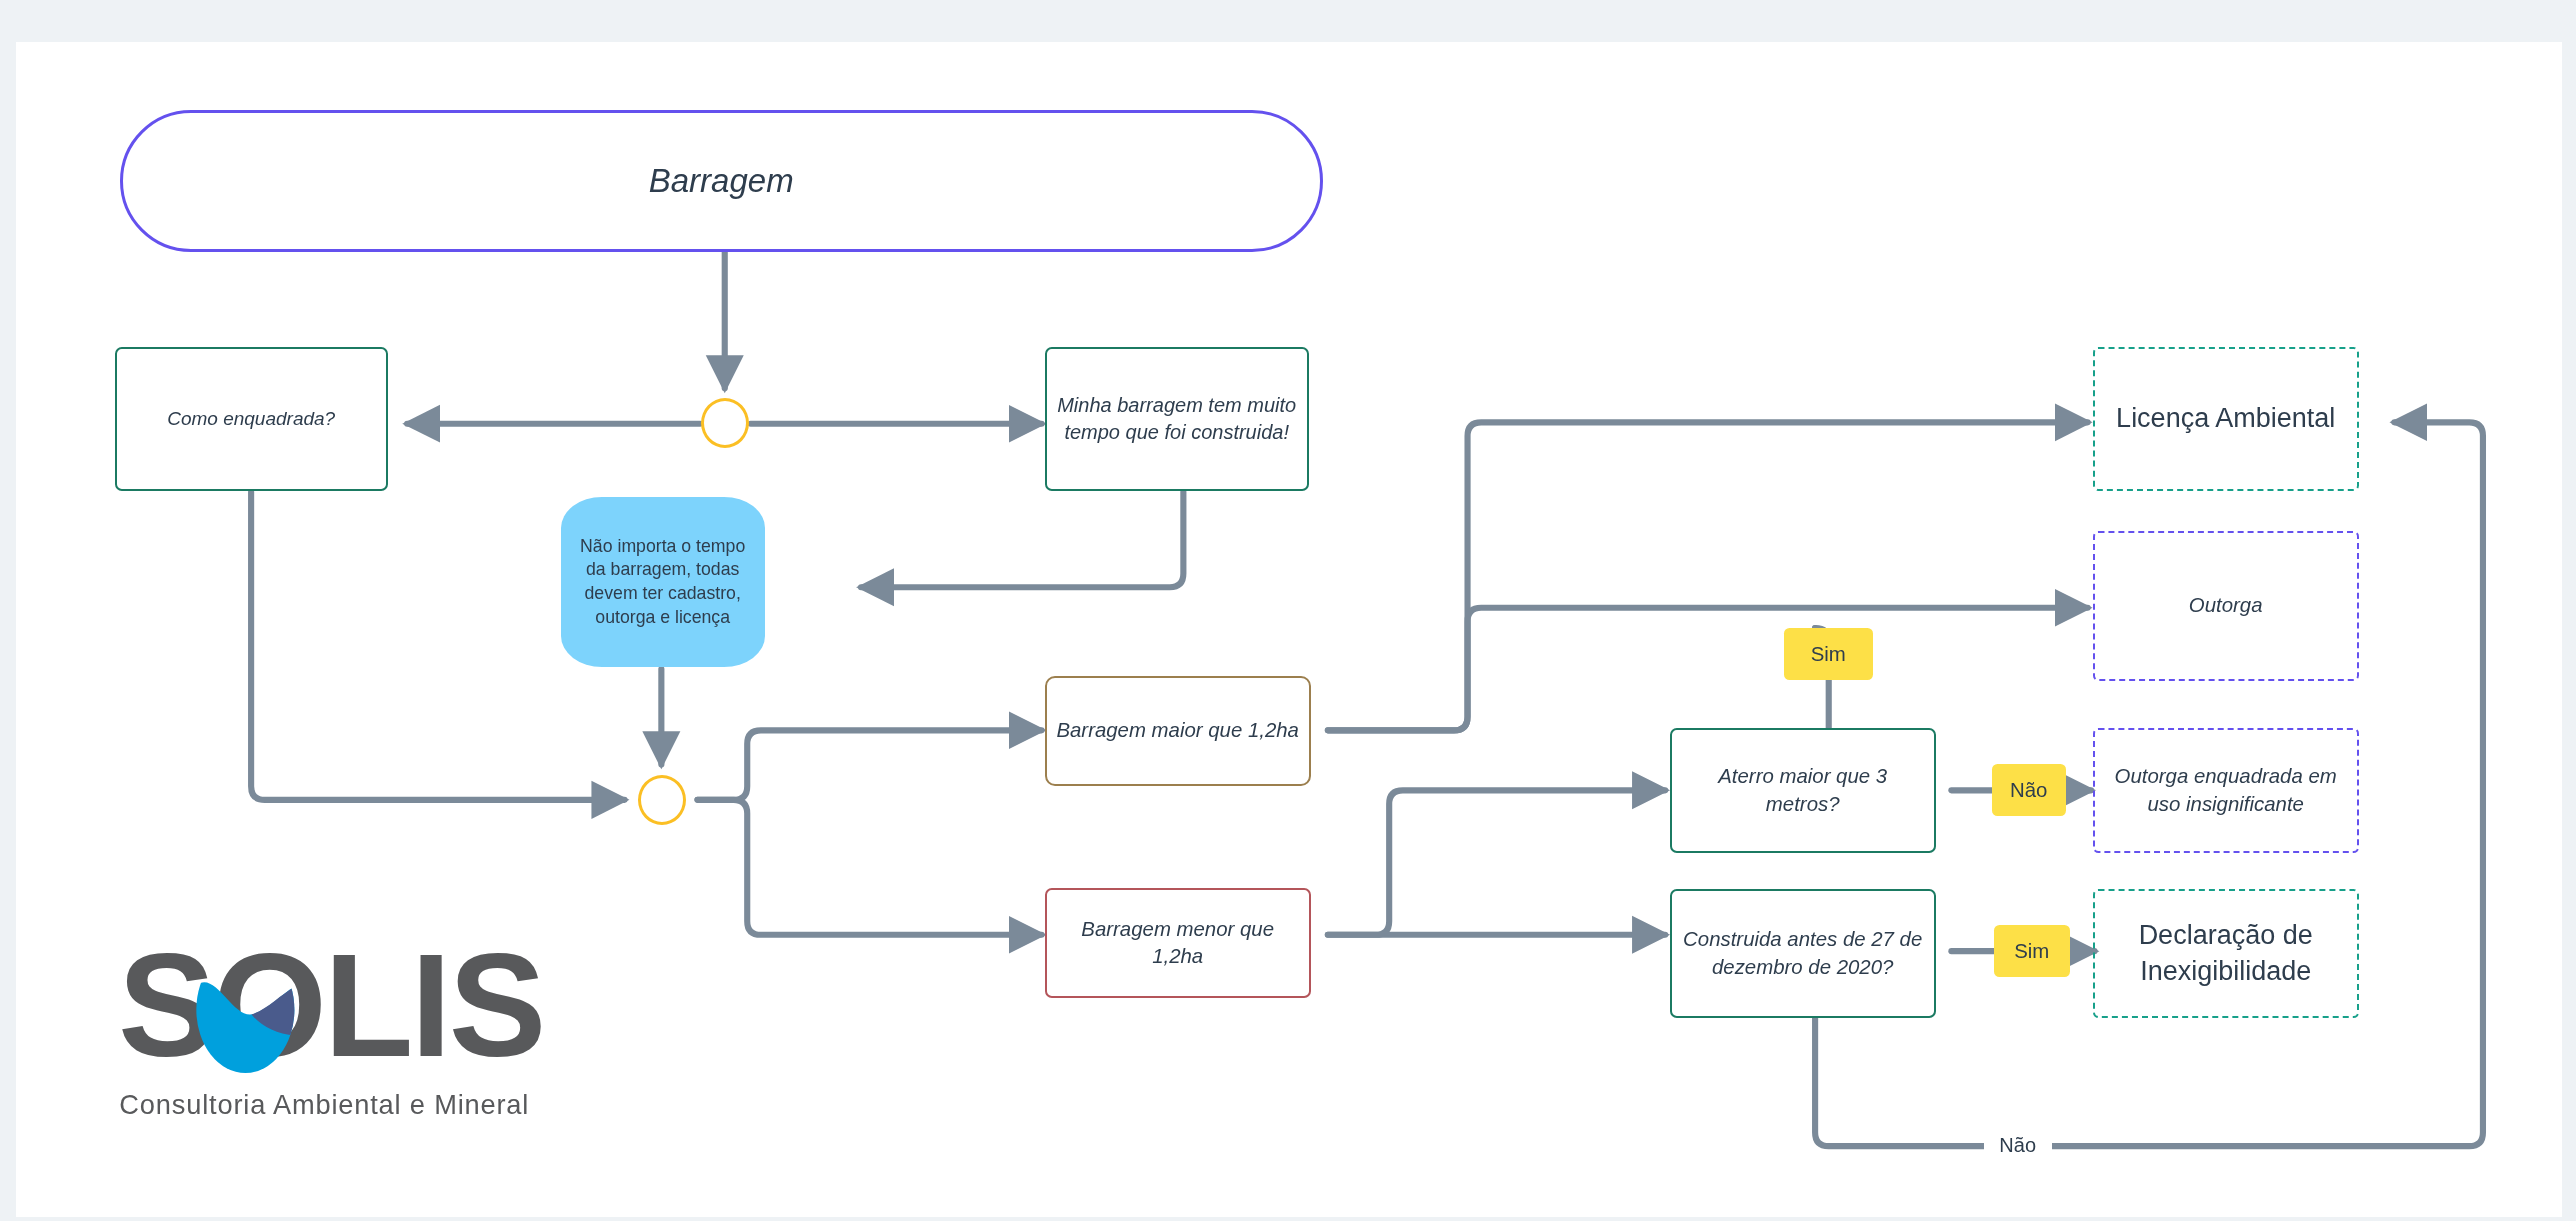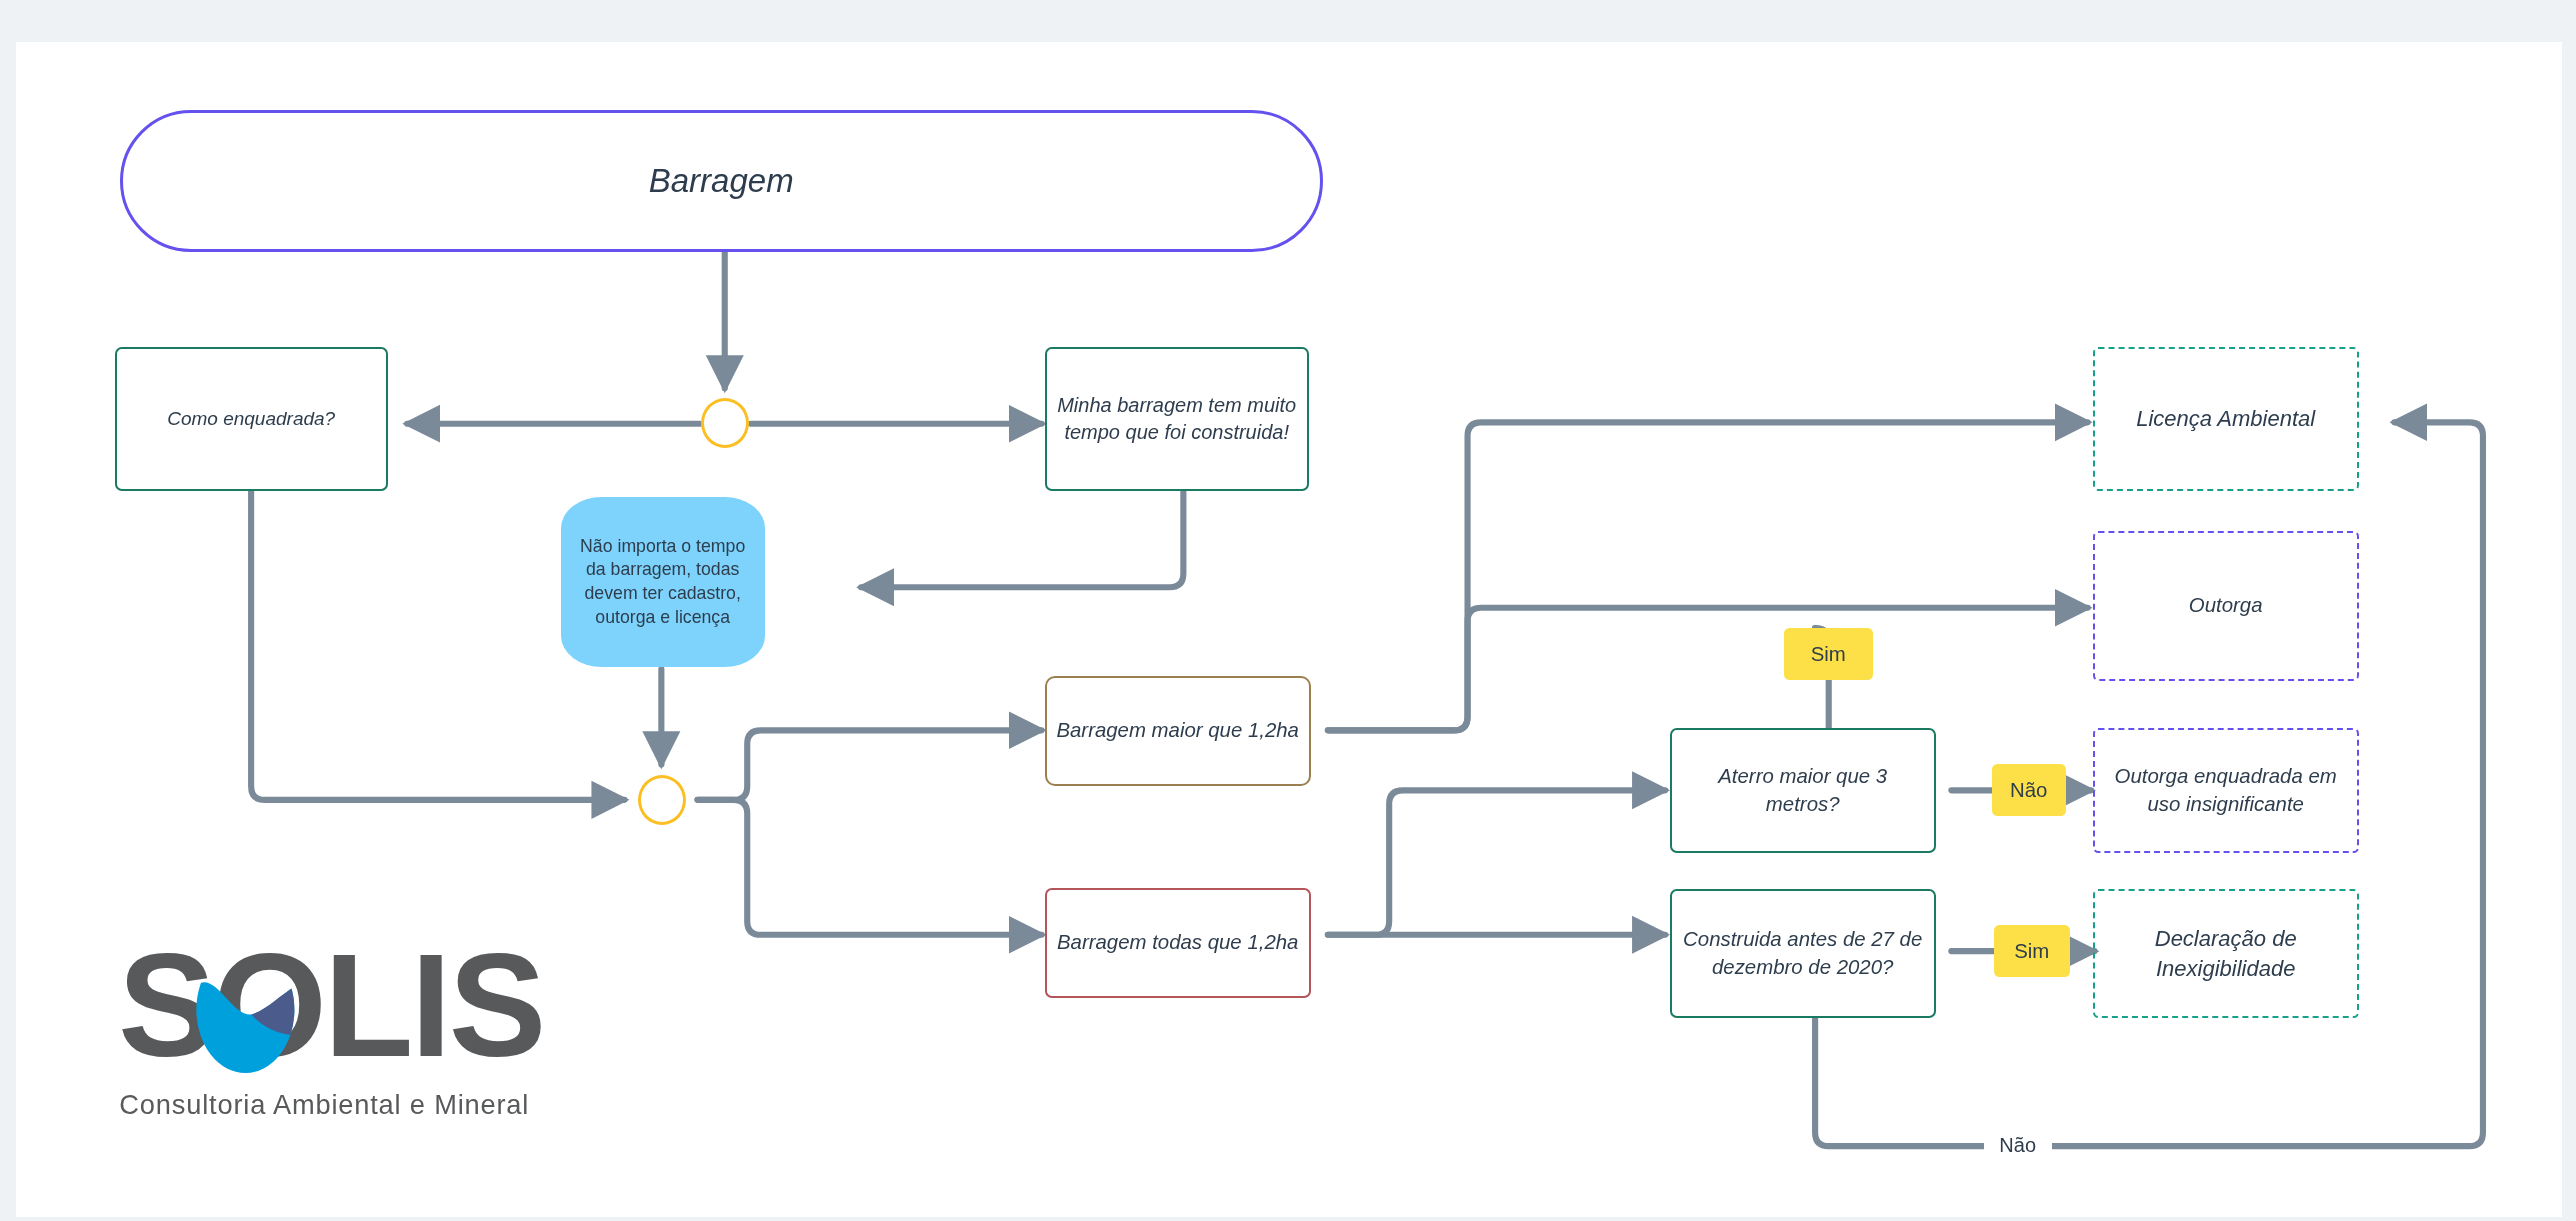--- a/index.html
+++ b/index.html
@@ -68,22 +68,21 @@
   .n-yellow {
     background: #7dd3fc;
     border: none;
     border-radius: 41px / 31px;
     font-size: 17.7px;
     color: #2e3d4d;
   }
   .n-dash-teal {
     border: 2.7px dashed #17a08a;
     border-radius: 5.5px;
-    font-size: 22px;
-    font-style: italic;
+    font-size: 27px;
     background: transparent;
   }
   .n-dash-purple {
     border: 2.7px dashed #6451ee;
     border-radius: 5.5px;
     font-size: 20.4px;
     font-style: italic;
     background: transparent;
   }
   .junction {
@@ -187,21 +186,21 @@
     <span>Não importa o tempo da barragem, todas devem ter cadastro, outorga e licença</span>
   </div>
 
   <div class="junction" style="left:622px; top:733px; width:48px; height:50px;"></div>
 
   <div class="node n-brown" style="left:1029px; top:634px; width:266px; height:110px;">
     <span>Barragem maior que 1,2ha</span>
   </div>
 
   <div class="node n-red" style="left:1029px; top:846px; width:266px; height:110px;">
-    <span>Barragem todas que 1,2ha</span>
+    <span>Barragem menor que 1,2ha</span>
   </div>
 
   <div class="node n-green" style="left:1654px; top:686px; width:266px; height:125px; font-size:20.4px;">
     <span>Aterro maior que 3 metros?</span>
   </div>
 
   <div class="node n-green" style="left:1654px; top:847px; width:266px; height:129px; font-size:20.4px;">
     <span>Construida antes de 27 de dezembro de 2020?</span>
   </div>
 

